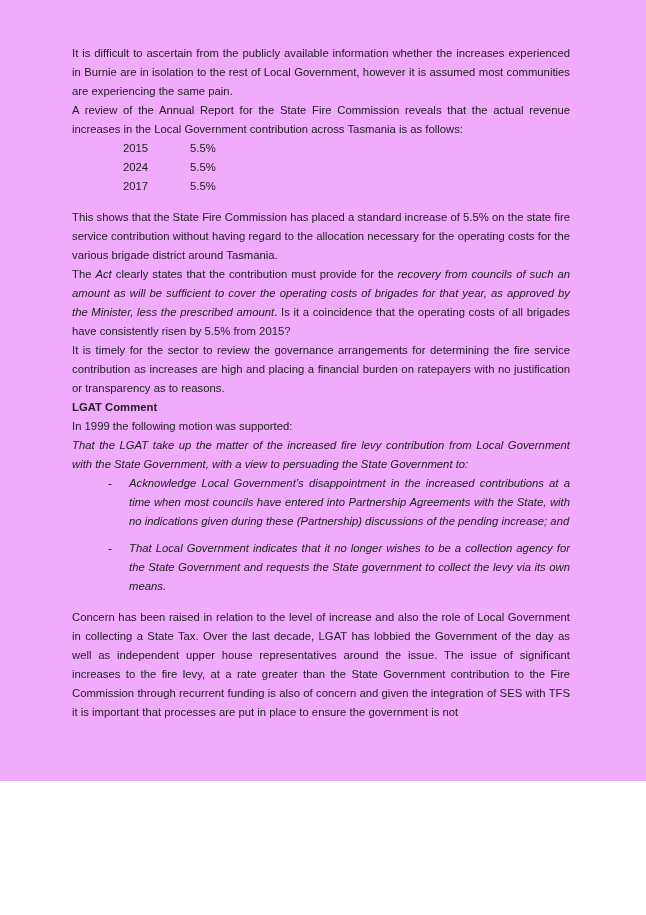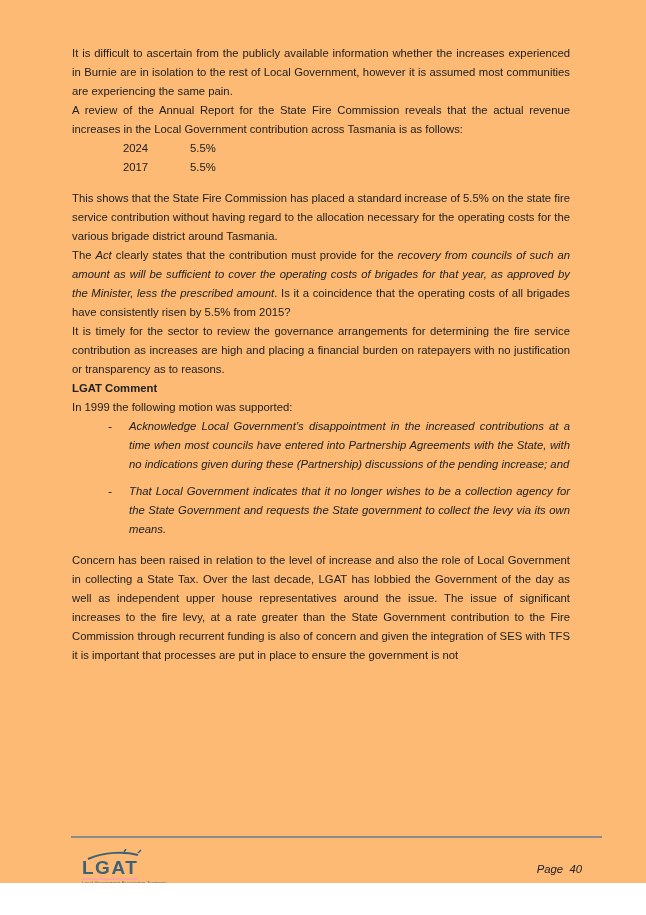--- a/index.html
+++ b/index.html
@@ -1,20 +1,20 @@
 <!DOCTYPE html>
 <html><head>
 <meta charset="utf-8">
 <style>
   html, body { margin: 0; padding: 0; background: #ffffff; }
   .page {
     position: relative;
     width: 646px;
-    height: 883px;
-    background: #fdba74;
+    height: 781px;
+    background: #f0abfc;
     font-family: "Liberation Sans", sans-serif;
     color: #212121;
     overflow: hidden;
   }
   .content {
     position: absolute;
     left: 72px;
     top: 44px;
     width: 498px;
     font-size: 11.3px;
@@ -102,37 +102,41 @@
 <div class="page">
 
   <div class="content">
 
     <p class="para">It is difficult to ascertain from the publicly available information whether the increases experienced in Burnie are in isolation to the rest of Local Government, however it is assumed most communities are experiencing the same pain.</p>
 
     <p class="para-tight">A review of the Annual Report for the State Fire Commission reveals that the actual revenue increases in the Local Government contribution across Tasmania is as follows:</p>
 
     <div class="rates">
       <div class="rate-row">
+        <span class="rate-year">2015</span><span class="rate-val">5.5%</span>
+      </div>
+      <div class="rate-row">
         <span class="rate-year">2024</span><span class="rate-val">5.5%</span>
       </div>
       <div class="rate-row">
         <span class="rate-year">2017</span><span class="rate-val">5.5%</span>
       </div>
     </div>
 
     <p class="para">This shows that the State Fire Commission has placed a standard increase of 5.5% on the state fire service contribution without having regard to the allocation necessary for the operating costs for the various brigade district around Tasmania.</p>
 
     <p class="para"><span>The </span><span class="italic-run">Act</span><span> clearly states that the contribution must provide for the </span><span class="italic-run">recovery from councils of such an amount as will be sufficient to cover the operating costs of brigades for that year, as approved by the Minister, less the prescribed amount</span><span>. Is it a coincidence that the operating costs of all brigades have consistently risen by 5.5% from 2015?</span></p>
 
     <p class="para">It is timely for the sector to review the governance arrangements for determining the fire service contribution as increases are high and placing a financial burden on ratepayers with no justification or transparency as to reasons.</p>
 
     <p class="heading">LGAT Comment</p>
 
     <p class="intro">In 1999 the following motion was supported:</p>
 
+    <p class="motion">That the LGAT take up the matter of the increased fire levy contribution from Local Government with the State Government, with a view to persuading the State Government to:</p>
 
     <div class="bullet bullet-1">
       <span class="bullet-marker">-</span>
       <span class="bullet-text">Acknowledge Local Government’s disappointment in the increased contributions at a time when most councils have entered into Partnership Agreements with the State, with no indications given during these (Partnership) discussions of the pending increase; and</span>
     </div>
 
     <div class="bullet bullet-2">
       <span class="bullet-marker">-</span>
       <span class="bullet-text">That Local Government indicates that it no longer wishes to be a collection agency for the State Government and requests the State government to collect the levy via its own means.</span>
     </div>

